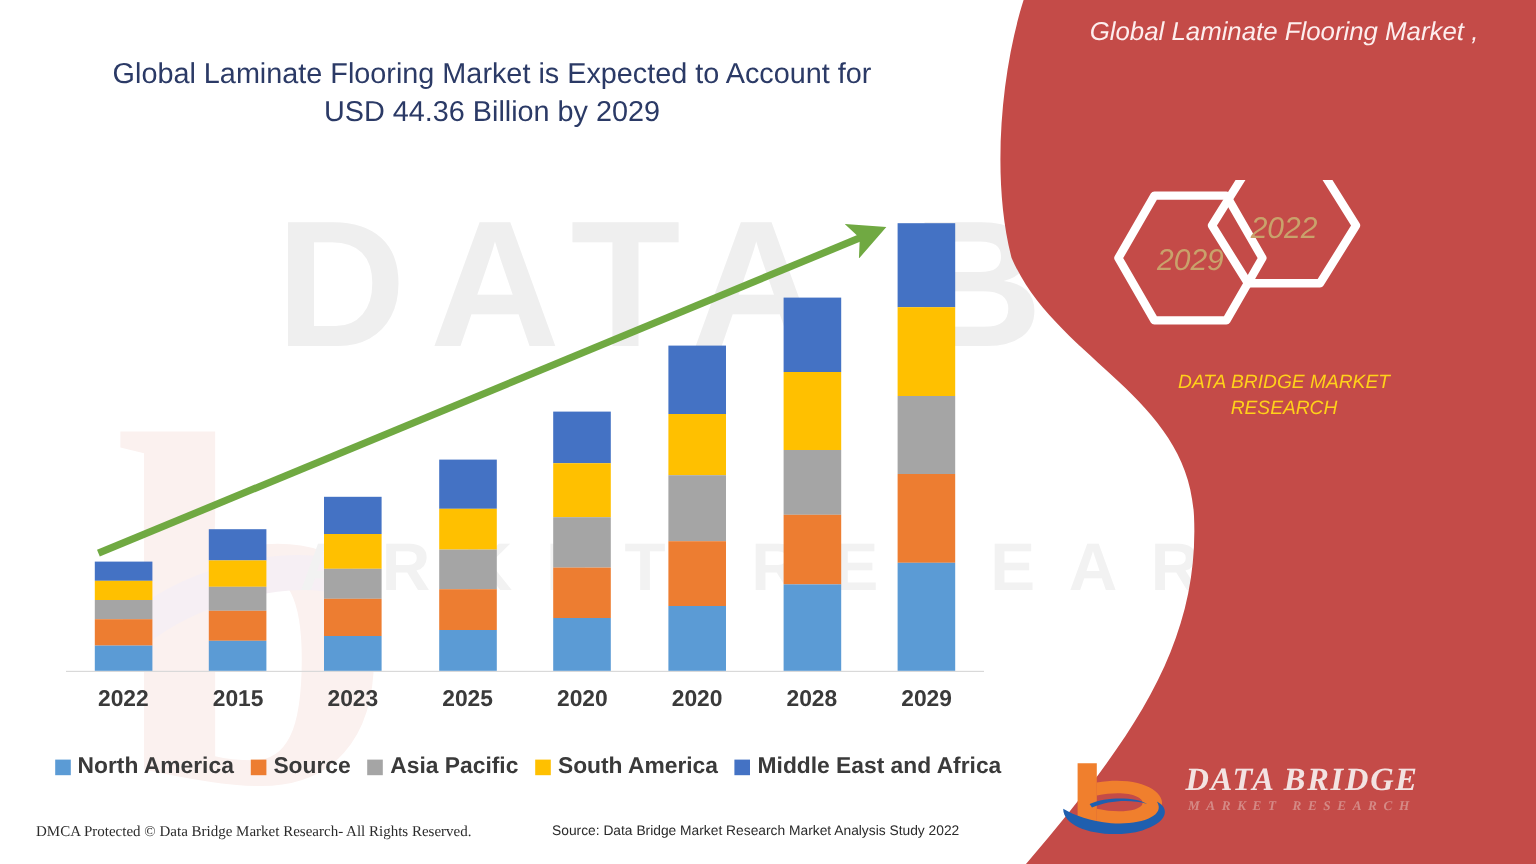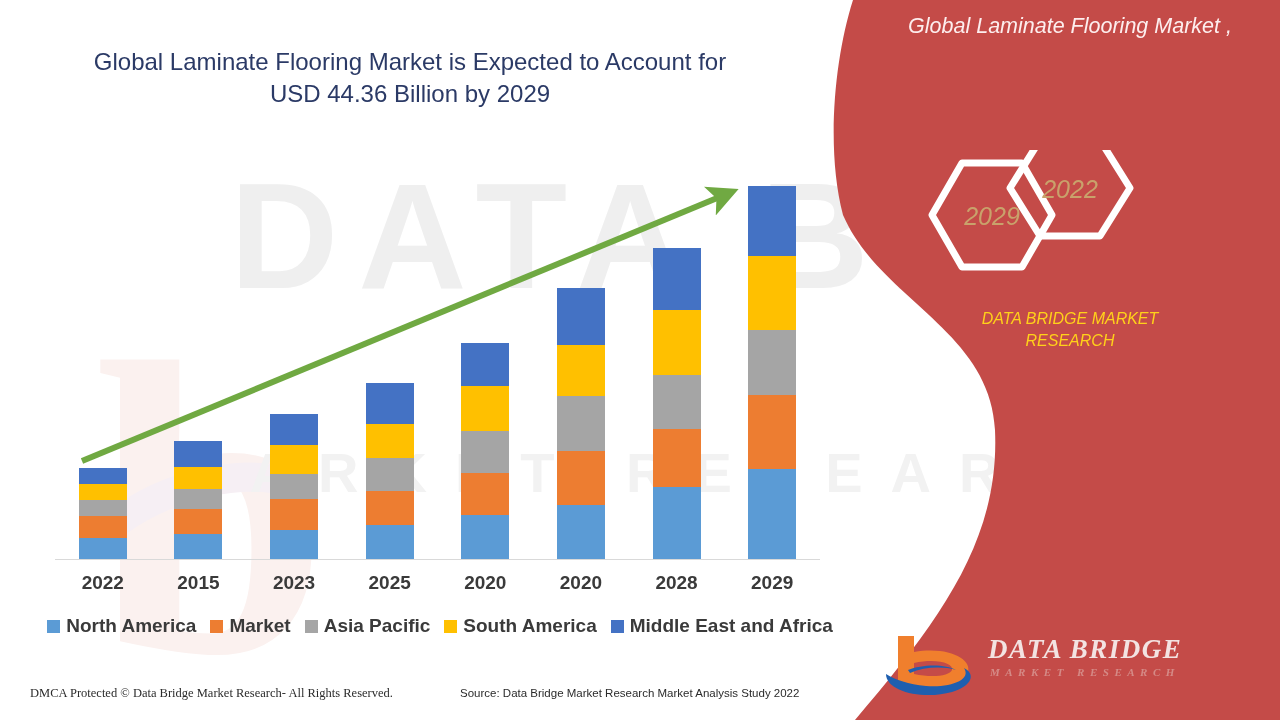--- a/index.html
+++ b/index.html
@@ -62,21 +62,21 @@
   }
   .xlabel {
     width:48px; text-align:center; font-size:19px; font-weight:700; color:#3a3a3a;
   }
 
   
   .arrow-svg { position:absolute; left:0; top:0; width:860px; height:720px; pointer-events:none; z-index:4; }
 
   
   .legend {
-    position:absolute; left:55px; top:615px; width:770px;
+    position:absolute; left:55px; top:628px; width:770px;
     display:flex; align-items:center; justify-content:center; gap:14px;
   }
   .legend-item { display:flex; align-items:center; gap:6px; }
   .legend-swatch { width:13px; height:13px; display:inline-block; }
   .legend-text { font-size:19px; font-weight:700; color:#3a3a3a; white-space:nowrap; }
 
   
   .footer-left {
     position:absolute; left:30px; top:686px;
     font-family:"Liberation Serif", serif; font-size:12.5px; color:#2b2b2b;
@@ -217,21 +217,21 @@
       <line x1="82" y1="461" x2="722" y2="196" stroke="#70A942" stroke-width="6" marker-end="url(#arrowhead)"></line>
     </svg>
 
     <div class="legend" id="legend">
         <div class="legend-item">
           <span class="legend-swatch" style="background: rgb(91, 155, 213);"></span>
           <span class="legend-text">North America</span>
         </div>
         <div class="legend-item">
           <span class="legend-swatch" style="background: rgb(237, 125, 49);"></span>
-          <span class="legend-text">Market</span>
+          <span class="legend-text">Source</span>
         </div>
         <div class="legend-item">
           <span class="legend-swatch" style="background: rgb(165, 165, 165);"></span>
           <span class="legend-text">Asia Pacific</span>
         </div>
         <div class="legend-item">
           <span class="legend-swatch" style="background: rgb(255, 192, 0);"></span>
           <span class="legend-text">South America</span>
         </div>
         <div class="legend-item">

